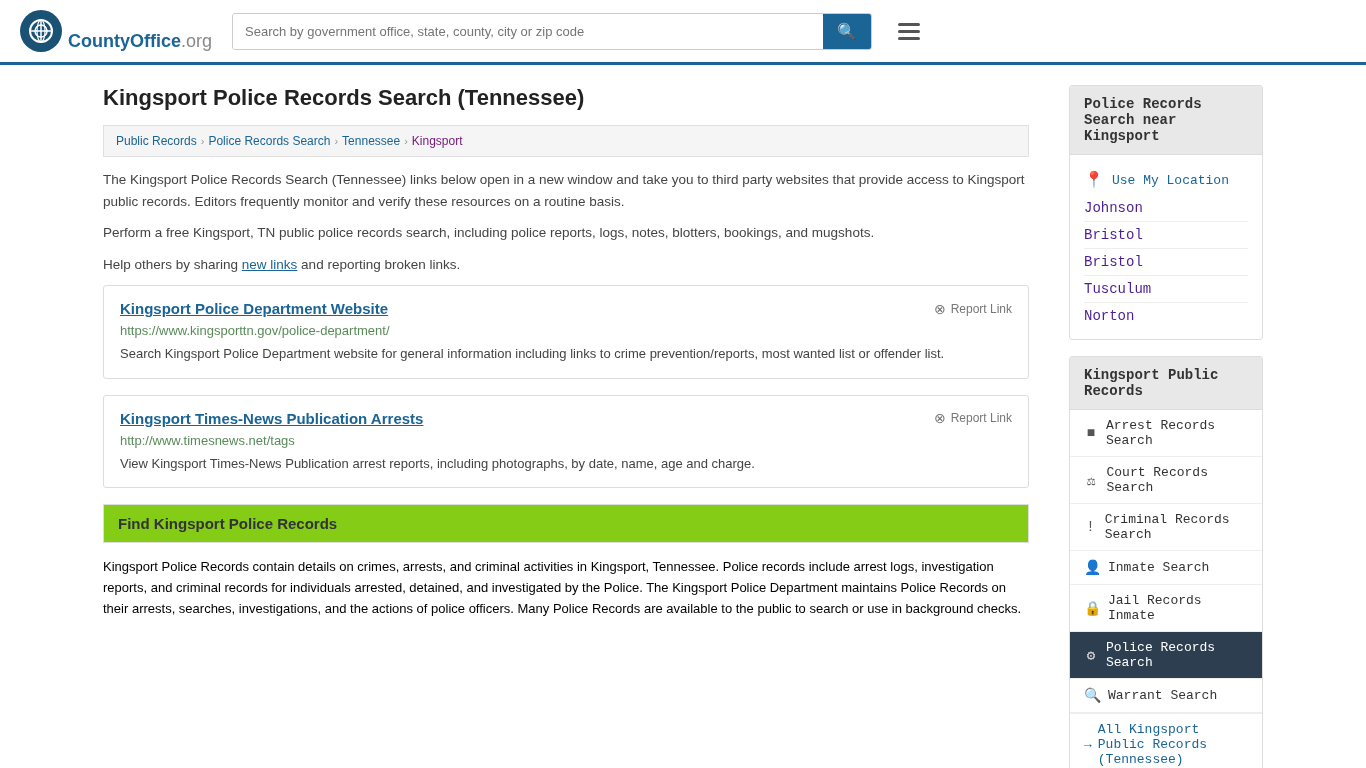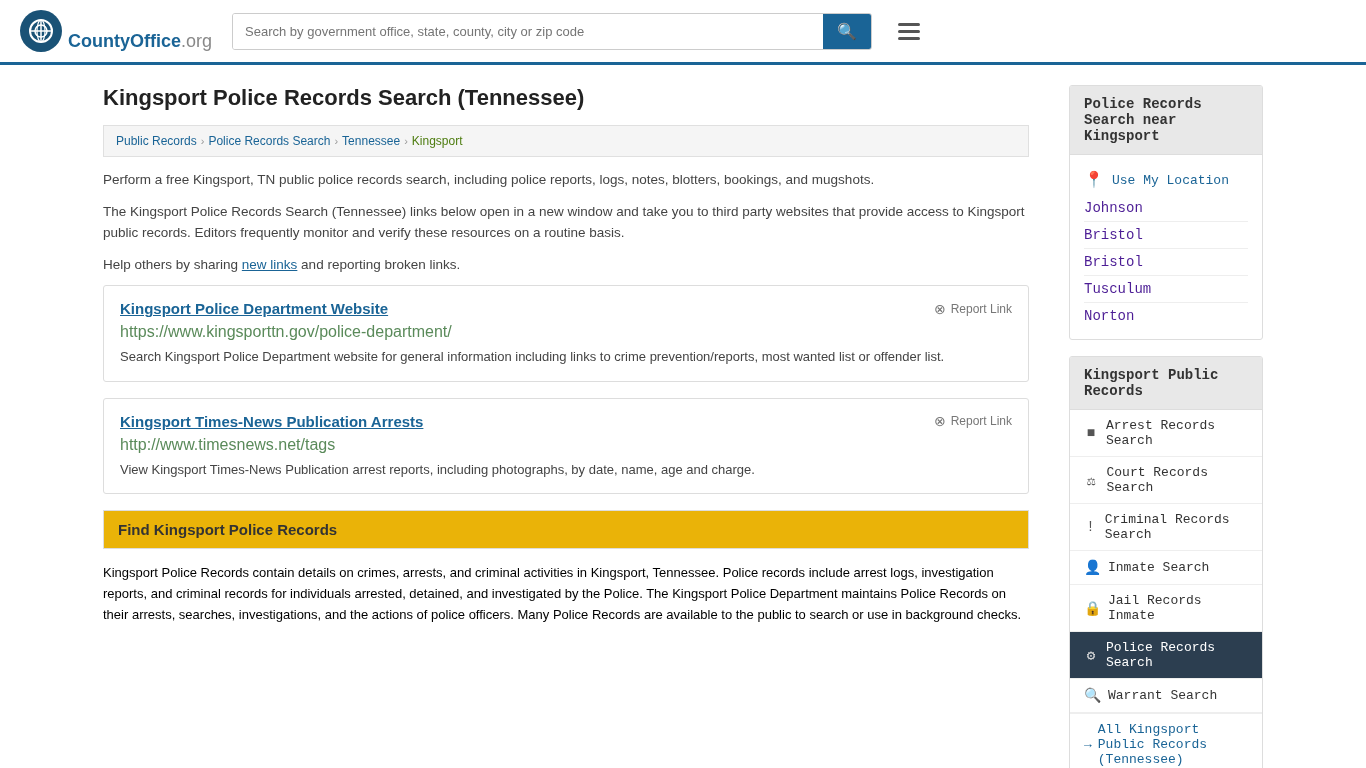--- a/index.html
+++ b/index.html
@@ -111,21 +111,21 @@
       flex-wrap: wrap;
       background: #f5f5f5;
       padding: 8px 12px;
       border: 1px solid #e0e0e0;
     }
     .breadcrumb a {
       color: #1a6496;
       text-decoration: none;
     }
     .breadcrumb .sep { color: #999; font-size: 11px; }
-    .breadcrumb .current { color: #4d7c0f; }
+    .breadcrumb .current { color: #701a75; }
 
     
     .page-title {
       font-size: 22px;
       font-weight: bold;
       color: #222;
       margin-bottom: 14px;
     }
 
     
@@ -170,32 +170,32 @@
       background: none;
       border: none;
       padding: 0;
       white-space: nowrap;
     }
     .report-icon {
       font-size: 14px;
     }
     .resource-url {
       color: #5a8a5a;
-      font-size: 16px;
+      font-size: 13px;
       margin-bottom: 6px;
     }
     .resource-desc {
       font-size: 13px;
       color: #444;
       line-height: 1.5;
     }
 
     
     .section-header {
-      background: #eab308;
+      background: #84cc16;
       border: 1px solid #ddd;
       padding: 10px 14px;
       font-size: 15px;
       font-weight: bold;
       color: #333;
       margin-bottom: 14px;
       margin-top: 10px;
     }
 
     .find-records-text {
@@ -325,22 +325,22 @@
     <div class="breadcrumb">
       <a href="#">Public Records</a>
       <span class="sep">›</span>
       <a href="#">Police Records Search</a>
       <span class="sep">›</span>
       <a href="#">Tennessee</a>
       <span class="sep">›</span>
       <span class="current">Kingsport</span>
     </div>
 
+    <p class="intro-text">The Kingsport Police Records Search (Tennessee) links below open in a new window and take you to third party websites that provide access to Kingsport public records. Editors frequently monitor and verify these resources on a routine basis.</p>
     <p class="intro-text">Perform a free Kingsport, TN public police records search, including police reports, logs, notes, blotters, bookings, and mugshots.</p>
-    <p class="intro-text">The Kingsport Police Records Search (Tennessee) links below open in a new window and take you to third party websites that provide access to Kingsport public records. Editors frequently monitor and verify these resources on a routine basis.</p>
     <p class="intro-text">
       <span>Help others by sharing </span><a class="inline-link" href="#">new links</a><span> and reporting broken links.</span>
     </p>
 
     <div class="resource-card">
       <div class="resource-card-header">
         <a class="resource-title" href="#">Kingsport Police Department Website</a>
         <button class="report-link-btn">
           <span class="report-icon">⊗</span>
           <span>Report Link</span>

